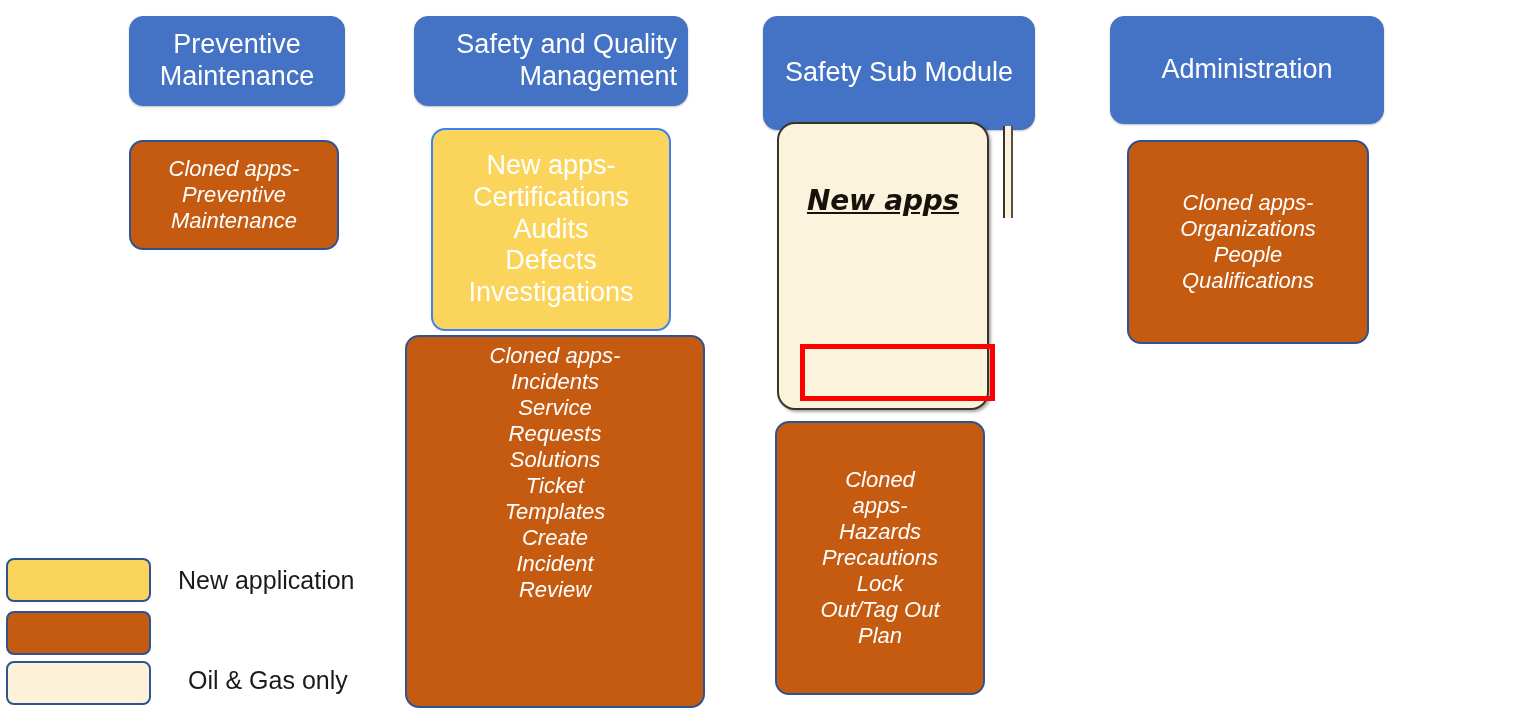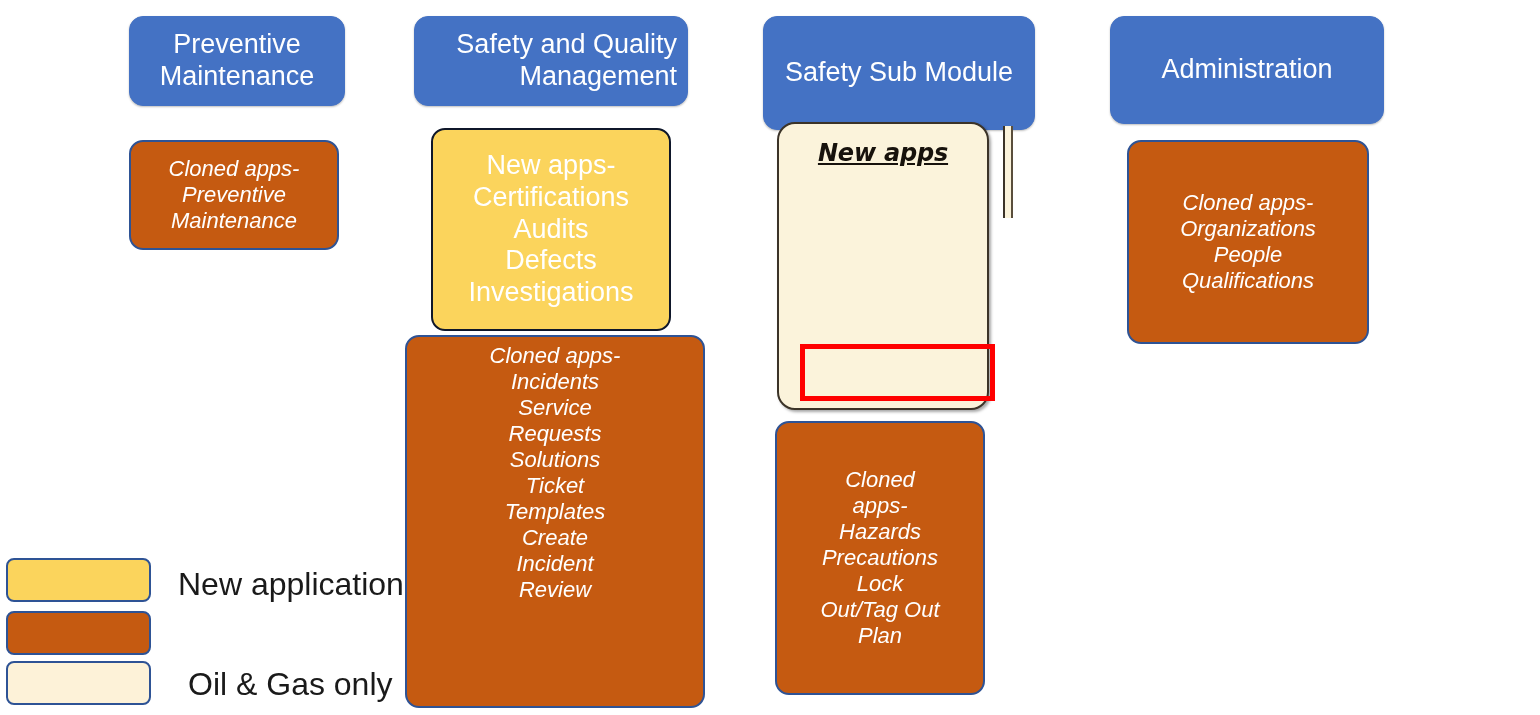--- a/index.html
+++ b/index.html
@@ -45,21 +45,21 @@
     font-size: 22px;
     padding: 6px 11px;
     align-items: flex-start;
     font-style: italic;
   }
   .orange-box.center { align-items: center; }
 
   
   .yellow-box {
     background: #FBD45C;
-    border: 2px solid #0f172a;
+    border: 2px solid #3b82f6;
     color: #ffffff;
     font-size: 27px;
     padding: 6px 8px;
   }
 
   
   .cream-outer {
     position: absolute;
     box-sizing: border-box;
     background: #FBF3DB;
@@ -67,24 +67,25 @@
     border-radius: 18px;
     box-shadow: 2px 2px 3px rgba(0,0,0,0.35);
   }
   .cream-text {
     position: absolute;
     left: 0; right: 0;
     text-align: center;
     font-family: "DejaVu Sans", sans-serif;
     font-weight: bold;
     font-style: italic;
-    font-size: 24px;
+    font-size: 28px;
     line-height: 1.30;
     color: #17120c;
     letter-spacing: -0.2px;
+    margin-top: 45px;
   }
   .cream-text .first-line {
     text-decoration: underline;
     text-underline-offset: 2px;
   }
   
   .cream-sliver {
     position: absolute;
     background: #FBF3DB;
     border-left: 2px solid #3B3328;
@@ -103,21 +104,21 @@
   
   .legend { position: absolute; }
   .legend-swatch {
     position: absolute;
     box-sizing: border-box;
     border: 2px solid #2E5395;
     border-radius: 8px;
   }
   .legend-label {
     position: absolute;
-    font-size: 32px;
+    font-size: 25px;
     color: #1a1a1a;
     white-space: nowrap;
     font-family: "Liberation Sans", sans-serif;
   }
   .legend-label.clipped {
     overflow: hidden;
     width: 222px;
   }
 
   .stack { display: block; width: 100%; }

